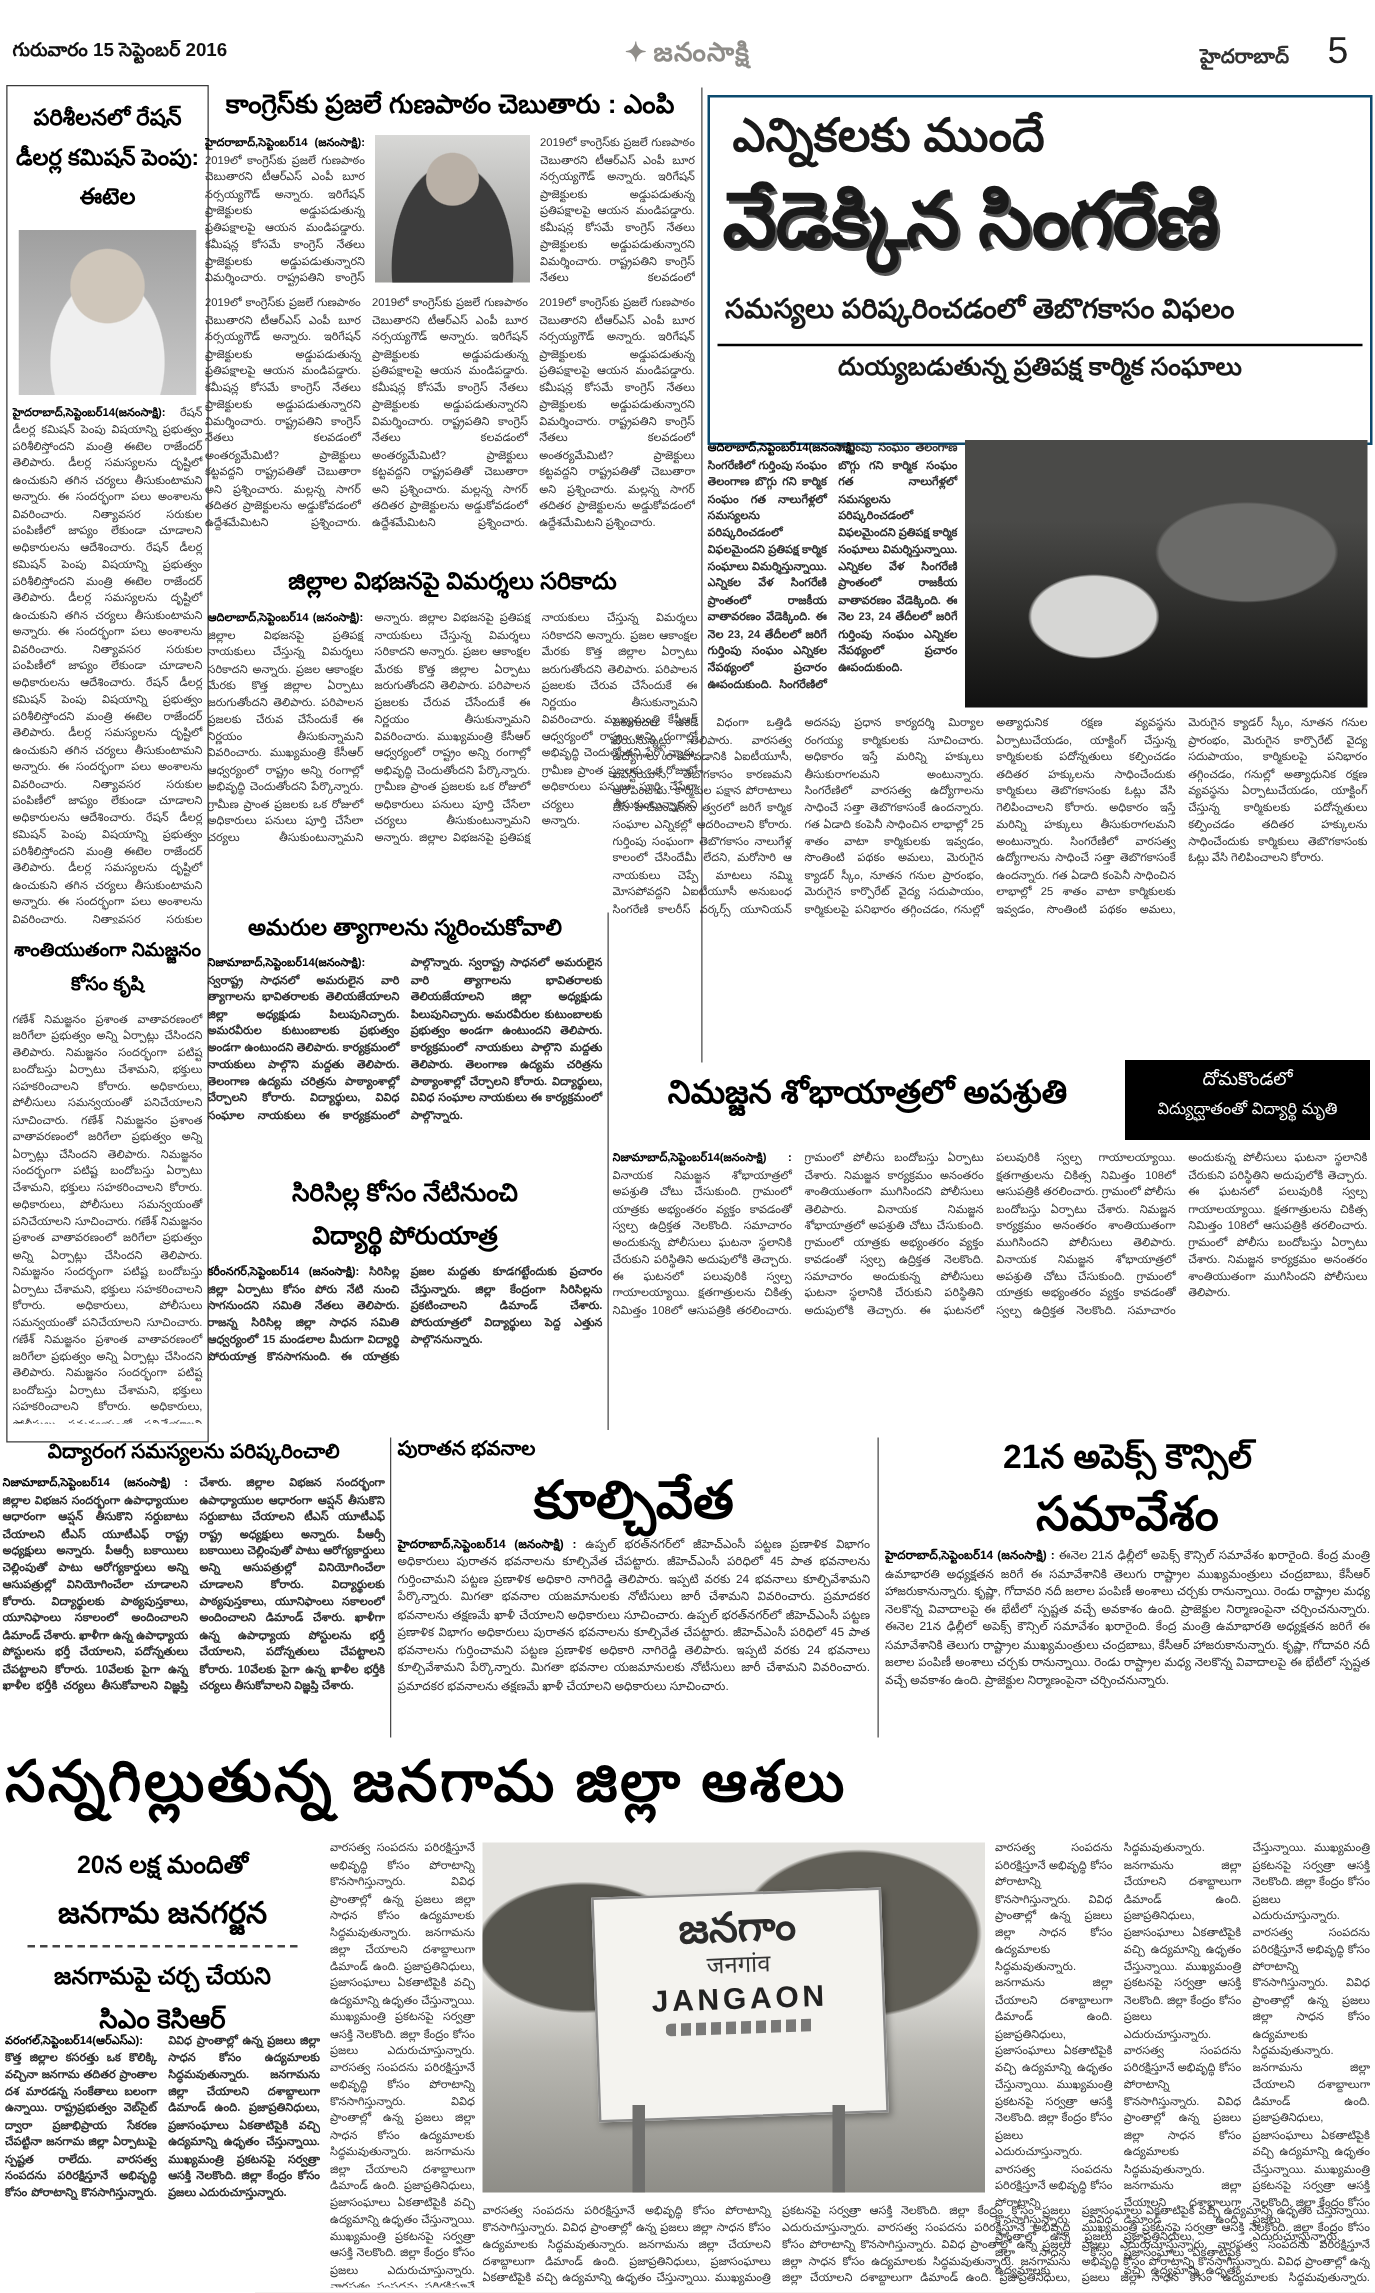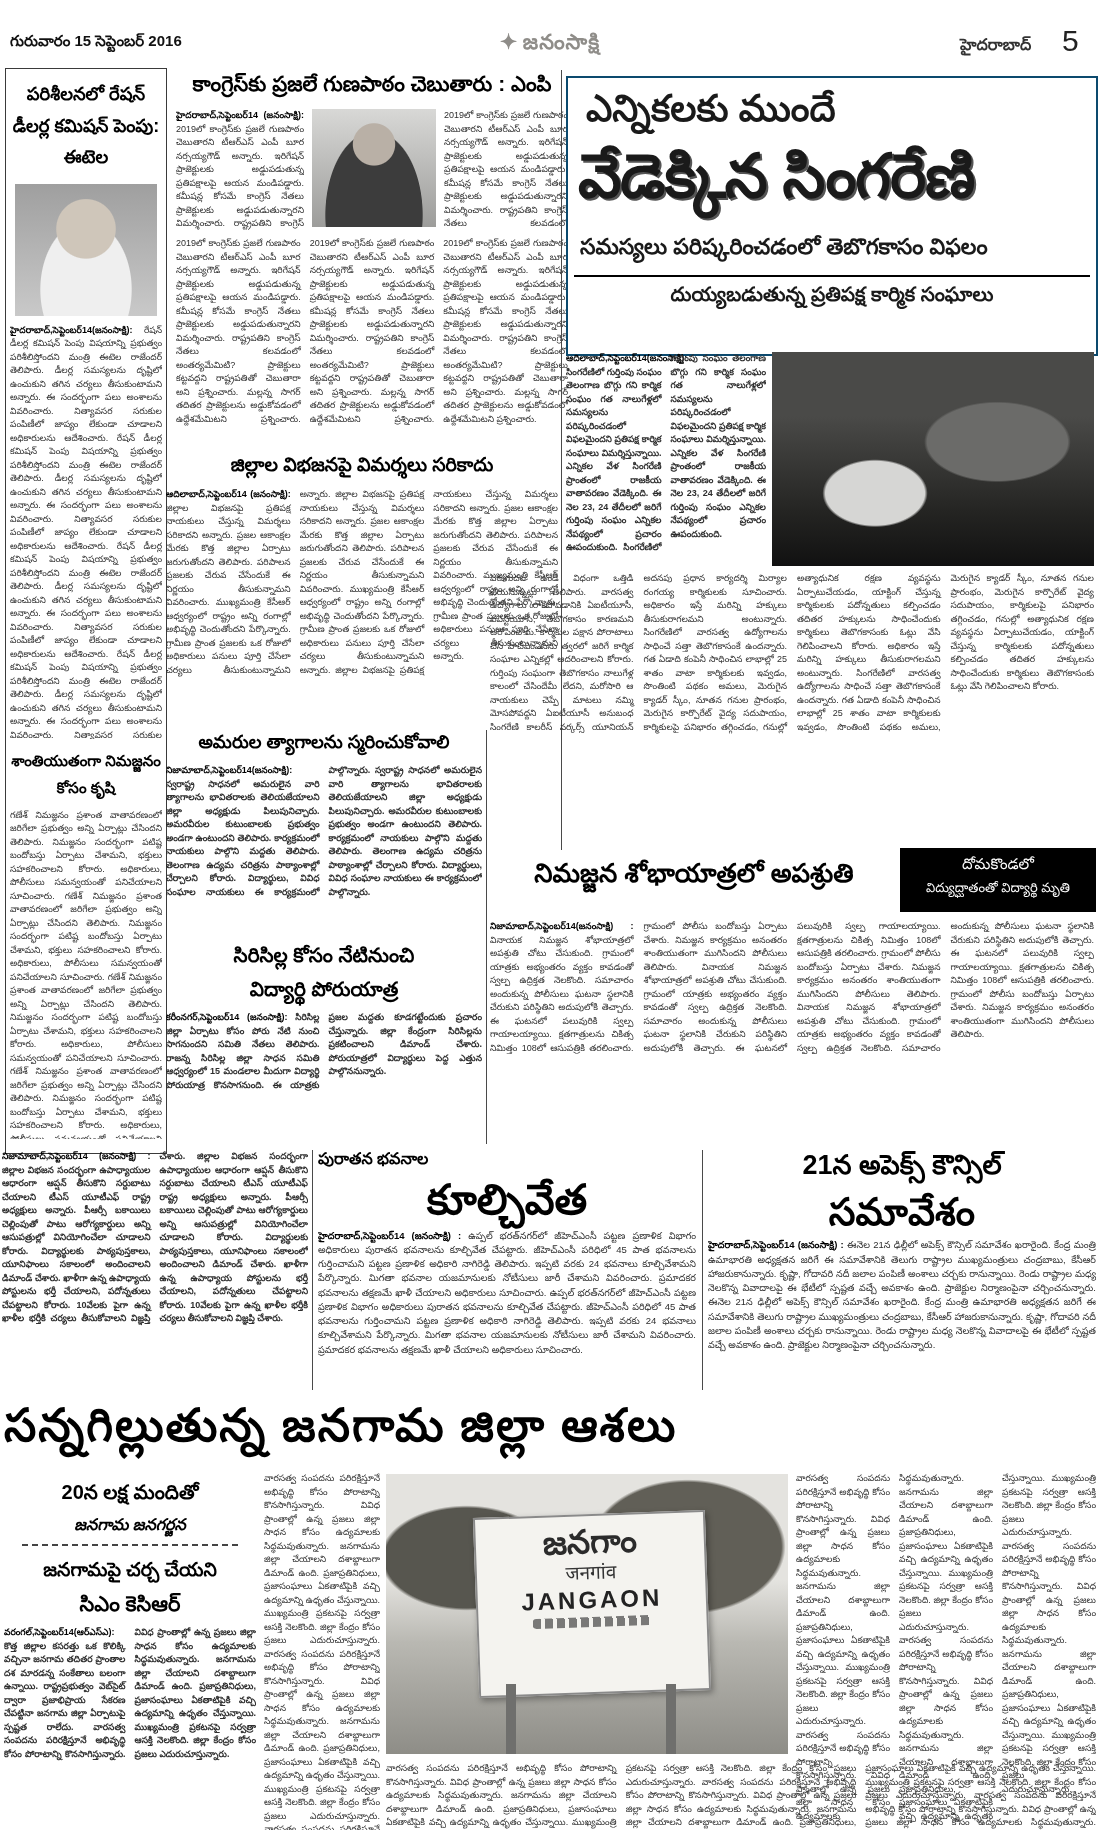--- a/index.html
+++ b/index.html
@@ -62,21 +62,21 @@
                     radial-gradient(ellipse at 50% 80%,#efefef 0 45%,rgba(0,0,0,0) 46%),
                     linear-gradient(180deg,#9f9f9f,#c9c9c9);"></div>
     <div class="bodytxt" style="height:415px;">
       <b>హైదరాబాద్,సెప్టెంబర్14(జనంసాక్షి):</b>
       <span>రేషన్ డీలర్ల కమిషన్ పెంపు విషయాన్ని ప్రభుత్వం పరిశీలిస్తోందని మంత్రి ఈటెల రాజేందర్ తెలిపారు. డీలర్ల సమస్యలను దృష్టిలో ఉంచుకుని తగిన చర్యలు తీసుకుంటామని అన్నారు. ఈ సందర్భంగా పలు అంశాలను వివరించారు. నిత్యావసర సరుకుల పంపిణీలో జాప్యం లేకుండా చూడాలని అధికారులను ఆదేశించారు. రేషన్ డీలర్ల కమిషన్ పెంపు విషయాన్ని ప్రభుత్వం పరిశీలిస్తోందని మంత్రి ఈటెల రాజేందర్ తెలిపారు. డీలర్ల సమస్యలను దృష్టిలో ఉంచుకుని తగిన చర్యలు తీసుకుంటామని అన్నారు. ఈ సందర్భంగా పలు అంశాలను వివరించారు. నిత్యావసర సరుకుల పంపిణీలో జాప్యం లేకుండా చూడాలని అధికారులను ఆదేశించారు. రేషన్ డీలర్ల కమిషన్ పెంపు విషయాన్ని ప్రభుత్వం పరిశీలిస్తోందని మంత్రి ఈటెల రాజేందర్ తెలిపారు. డీలర్ల సమస్యలను దృష్టిలో ఉంచుకుని తగిన చర్యలు తీసుకుంటామని అన్నారు. ఈ సందర్భంగా పలు అంశాలను వివరించారు. నిత్యావసర సరుకుల పంపిణీలో జాప్యం లేకుండా చూడాలని అధికారులను ఆదేశించారు. రేషన్ డీలర్ల కమిషన్ పెంపు విషయాన్ని ప్రభుత్వం పరిశీలిస్తోందని మంత్రి ఈటెల రాజేందర్ తెలిపారు. డీలర్ల సమస్యలను దృష్టిలో ఉంచుకుని తగిన చర్యలు తీసుకుంటామని అన్నారు. ఈ సందర్భంగా పలు అంశాలను వివరించారు. నిత్యావసర సరుకుల పంపిణీలో జాప్యం లేకుండా చూడాలని అధికారులను ఆదేశించారు.</span>
     </div>
     <div class="hl center" style="font-size:15px;line-height:1.8;padding:8px 0;">శాంతియుతంగా నిమజ్జనం కోసం కృషి</div>
     <div class="bodytxt" style="height:330px;">గణేశ్ నిమజ్జనం ప్రశాంత వాతావరణంలో జరిగేలా ప్రభుత్వం అన్ని ఏర్పాట్లు చేసిందని తెలిపారు. నిమజ్జనం సందర్భంగా పటిష్ట బందోబస్తు ఏర్పాటు చేశామని, భక్తులు సహకరించాలని కోరారు. అధికారులు, పోలీసులు సమన్వయంతో పనిచేయాలని సూచించారు. గణేశ్ నిమజ్జనం ప్రశాంత వాతావరణంలో జరిగేలా ప్రభుత్వం అన్ని ఏర్పాట్లు చేసిందని తెలిపారు. నిమజ్జనం సందర్భంగా పటిష్ట బందోబస్తు ఏర్పాటు చేశామని, భక్తులు సహకరించాలని కోరారు. అధికారులు, పోలీసులు సమన్వయంతో పనిచేయాలని సూచించారు. గణేశ్ నిమజ్జనం ప్రశాంత వాతావరణంలో జరిగేలా ప్రభుత్వం అన్ని ఏర్పాట్లు చేసిందని తెలిపారు. నిమజ్జనం సందర్భంగా పటిష్ట బందోబస్తు ఏర్పాటు చేశామని, భక్తులు సహకరించాలని కోరారు. అధికారులు, పోలీసులు సమన్వయంతో పనిచేయాలని సూచించారు. గణేశ్ నిమజ్జనం ప్రశాంత వాతావరణంలో జరిగేలా ప్రభుత్వం అన్ని ఏర్పాట్లు చేసిందని తెలిపారు. నిమజ్జనం సందర్భంగా పటిష్ట బందోబస్తు ఏర్పాటు చేశామని, భక్తులు సహకరించాలని కోరారు. అధికారులు, పోలీసులు సమన్వయంతో పనిచేయాలని సూచించారు.</div>
   </div>
 
-  <div class="abs" style="left:176px;top:72px;width:392px;height:372px;">
+  <div class="abs" style="left:164px;top:72px;width:392px;height:372px;">
     <div class="hl center" style="font-size:21px;">కాంగ్రెస్‌కు ప్రజలే గుణపాఠం చెబుతారు : ఎంపి</div>
     <div style="display:flex;gap:8px;margin-top:8px;">
       <div class="bodytxt" style="width:128px;height:122px;">
         <b>హైదరాబాద్,సెప్టెంబర్14 (జనంసాక్షి):</b>
         <span>2019లో కాంగ్రెస్‌కు ప్రజలే గుణపాఠం చెబుతారని టీఆర్ఎస్ ఎంపీ బూర నర్సయ్యగౌడ్ అన్నారు. ఇరిగేషన్ ప్రాజెక్టులకు అడ్డుపడుతున్న ప్రతిపక్షాలపై ఆయన మండిపడ్డారు. కమీషన్ల కోసమే కాంగ్రెస్ నేతలు ప్రాజెక్టులకు అడ్డుపడుతున్నారని విమర్శించారు. రాష్ట్రపతిని కాంగ్రెస్ నేతలు కలవడంలో అంతర్యమేమిటి? ప్రాజెక్టులు కట్టవద్దని రాష్ట్రపతితో చెబుతారా అని ప్రశ్నించారు. మల్లన్న సాగర్ తదితర ప్రాజెక్టులను అడ్డుకోవడంలో ఉద్దేశమేమిటని ప్రశ్నించారు.</span>
       </div>
       <div class="photo" style="width:124px;height:118px;
            background:radial-gradient(circle at 50% 30%,#b9b0a6 0 20%,rgba(0,0,0,0) 21%),
                       radial-gradient(ellipse at 50% 90%,#3c3c3c 0 55%,rgba(0,0,0,0) 56%),
                       linear-gradient(180deg,#d8d8d6,#9c9c9a);"></div>
@@ -141,20 +141,21 @@
   <div class="abs blackbox" style="left:900px;top:848px;width:196px;height:64px;">
     <div class="l1">దోమకొండలో</div>
     <div class="l2">విద్యుద్ఘాతంతో విద్యార్థి మృతి</div>
   </div>
   <div class="abs bodytxt cols4" style="left:490px;top:920px;width:604px;height:222px;">
     <b>నిజామాబాద్,సెప్టెంబర్14(జనంసాక్షి) :</b>
     <span>వినాయక నిమజ్జన శోభాయాత్రలో అపశ్రుతి చోటు చేసుకుంది. గ్రామంలో యాత్రకు అభ్యంతరం వ్యక్తం కావడంతో స్వల్ప ఉద్రిక్తత నెలకొంది. సమాచారం అందుకున్న పోలీసులు ఘటనా స్థలానికి చేరుకుని పరిస్థితిని అదుపులోకి తెచ్చారు. ఈ ఘటనలో పలువురికి స్వల్ప గాయాలయ్యాయి. క్షతగాత్రులను చికిత్స నిమిత్తం 108లో ఆసుపత్రికి తరలించారు. గ్రామంలో పోలీసు బందోబస్తు ఏర్పాటు చేశారు. నిమజ్జన కార్యక్రమం అనంతరం శాంతియుతంగా ముగిసిందని పోలీసులు తెలిపారు. వినాయక నిమజ్జన శోభాయాత్రలో అపశ్రుతి చోటు చేసుకుంది. గ్రామంలో యాత్రకు అభ్యంతరం వ్యక్తం కావడంతో స్వల్ప ఉద్రిక్తత నెలకొంది. సమాచారం అందుకున్న పోలీసులు ఘటనా స్థలానికి చేరుకుని పరిస్థితిని అదుపులోకి తెచ్చారు. ఈ ఘటనలో పలువురికి స్వల్ప గాయాలయ్యాయి. క్షతగాత్రులను చికిత్స నిమిత్తం 108లో ఆసుపత్రికి తరలించారు. గ్రామంలో పోలీసు బందోబస్తు ఏర్పాటు చేశారు. నిమజ్జన కార్యక్రమం అనంతరం శాంతియుతంగా ముగిసిందని పోలీసులు తెలిపారు. వినాయక నిమజ్జన శోభాయాత్రలో అపశ్రుతి చోటు చేసుకుంది. గ్రామంలో యాత్రకు అభ్యంతరం వ్యక్తం కావడంతో స్వల్ప ఉద్రిక్తత నెలకొంది. సమాచారం అందుకున్న పోలీసులు ఘటనా స్థలానికి చేరుకుని పరిస్థితిని అదుపులోకి తెచ్చారు. ఈ ఘటనలో పలువురికి స్వల్ప గాయాలయ్యాయి. క్షతగాత్రులను చికిత్స నిమిత్తం 108లో ఆసుపత్రికి తరలించారు. గ్రామంలో పోలీసు బందోబస్తు ఏర్పాటు చేశారు. నిమజ్జన కార్యక్రమం అనంతరం శాంతియుతంగా ముగిసిందని పోలీసులు తెలిపారు.</span>
   </div>
 
   <div class="abs" style="left:2px;top:1150px;width:306px;height:240px;">
+    <div class="hl center" style="font-size:16px;white-space:nowrap;overflow:hidden;padding:2px 0 6px;">విద్యారంగ సమస్యలను పరిష్కరించాలి</div>
     <div class="bodytxt cols2" style="height:206px;">
       <b>నిజామాబాద్,సెప్టెంబర్14 (జనంసాక్షి) :</b>
       <span>జిల్లాల విభజన సందర్భంగా ఉపాధ్యాయుల ఆధారంగా ఆప్షన్ తీసుకొని సర్దుబాటు చేయాలని టీఎస్ యూటీఎఫ్ రాష్ట్ర అధ్యక్షులు అన్నారు. పీఆర్సీ బకాయిలు చెల్లింపుతో పాటు ఆరోగ్యకార్డులు అన్ని ఆసుపత్రుల్లో వినియోగించేలా చూడాలని కోరారు. విద్యార్థులకు పాఠ్యపుస్తకాలు, యూనిఫాంలు సకాలంలో అందించాలని డిమాండ్ చేశారు. ఖాళీగా ఉన్న ఉపాధ్యాయ పోస్టులను భర్తీ చేయాలని, పదోన్నతులు చేపట్టాలని కోరారు. 10వేలకు పైగా ఉన్న ఖాళీల భర్తీకి చర్యలు తీసుకోవాలని విజ్ఞప్తి చేశారు. జిల్లాల విభజన సందర్భంగా ఉపాధ్యాయుల ఆధారంగా ఆప్షన్ తీసుకొని సర్దుబాటు చేయాలని టీఎస్ యూటీఎఫ్ రాష్ట్ర అధ్యక్షులు అన్నారు. పీఆర్సీ బకాయిలు చెల్లింపుతో పాటు ఆరోగ్యకార్డులు అన్ని ఆసుపత్రుల్లో వినియోగించేలా చూడాలని కోరారు. విద్యార్థులకు పాఠ్యపుస్తకాలు, యూనిఫాంలు సకాలంలో అందించాలని డిమాండ్ చేశారు. ఖాళీగా ఉన్న ఉపాధ్యాయ పోస్టులను భర్తీ చేయాలని, పదోన్నతులు చేపట్టాలని కోరారు. 10వేలకు పైగా ఉన్న ఖాళీల భర్తీకి చర్యలు తీసుకోవాలని విజ్ఞప్తి చేశారు.</span>
     </div>
   </div>
 
   <div class="abs" style="left:318px;top:1150px;width:378px;height:240px;">
     <div class="hl" style="font-size:16px;">పురాతన భవనాల</div>
     <div class="hl center" style="font-size:42px;font-weight:800;line-height:1.35;">కూల్చివేత</div>
     <div class="bodytxt" style="height:132px;font-size:9.5px;">
@@ -169,21 +170,21 @@
     <div class="bodytxt" style="height:118px;font-size:9.5px;">
       <b>హైదరాబాద్,సెప్టెంబర్14 (జనంసాక్షి) :</b>
       <span>ఈనెల 21న ఢిల్లీలో అపెక్స్ కౌన్సిల్ సమావేశం ఖరారైంది. కేంద్ర మంత్రి ఉమాభారతి అధ్యక్షతన జరిగే ఈ సమావేశానికి తెలుగు రాష్ట్రాల ముఖ్యమంత్రులు చంద్రబాబు, కేసీఆర్ హాజరుకానున్నారు. కృష్ణా, గోదావరి నదీ జలాల పంపిణీ అంశాలు చర్చకు రానున్నాయి. రెండు రాష్ట్రాల మధ్య నెలకొన్న వివాదాలపై ఈ భేటీలో స్పష్టత వచ్చే అవకాశం ఉంది. ప్రాజెక్టుల నిర్మాణంపైనా చర్చించనున్నారు. ఈనెల 21న ఢిల్లీలో అపెక్స్ కౌన్సిల్ సమావేశం ఖరారైంది. కేంద్ర మంత్రి ఉమాభారతి అధ్యక్షతన జరిగే ఈ సమావేశానికి తెలుగు రాష్ట్రాల ముఖ్యమంత్రులు చంద్రబాబు, కేసీఆర్ హాజరుకానున్నారు. కృష్ణా, గోదావరి నదీ జలాల పంపిణీ అంశాలు చర్చకు రానున్నాయి. రెండు రాష్ట్రాల మధ్య నెలకొన్న వివాదాలపై ఈ భేటీలో స్పష్టత వచ్చే అవకాశం ఉంది. ప్రాజెక్టుల నిర్మాణంపైనా చర్చించనున్నారు.</span>
     </div>
   </div>
 
   <div class="abs hl" style="left:4px;top:1398px;width:1092px;font-size:46px;font-weight:900;letter-spacing:2px;white-space:nowrap;overflow:hidden;">సన్నగిల్లుతున్న జనగామ జిల్లా ఆశలు</div>
 
   <div class="abs center" style="left:4px;top:1472px;width:252px;">
     <div class="hl" style="font-size:20px;line-height:2;">20న లక్ష మందితో</div>
-    <div class="hl" style="font-size:16px;line-height:1.6;font-style:italic;">జనగామ జనగర్జన</div>
+    <div class="hl" style="font-size:24px;line-height:1.6;">జనగామ జనగర్జన</div>
     <div class="dash"></div>
     <div class="hl" style="font-size:19px;line-height:1.9;">జనగామపై చర్చ చేయని</div>
     <div class="hl" style="font-size:21px;line-height:1.5;">సిఎం కెసిఆర్</div>
   </div>
 
   <div class="abs bodytxt cols2" style="left:4px;top:1626px;width:252px;height:204px;">
     <b>వరంగల్,సెప్టెంబర్14(ఆర్ఎస్ఎ):</b>
     <span>కొత్త జిల్లాల కసరత్తు ఒక కొలిక్కి వచ్చినా జనగామ తదితర ప్రాంతాల దశ మారడన్న సంకేతాలు బలంగా ఉన్నాయి. రాష్ట్రప్రభుత్వం వెబ్‌సైట్ ద్వారా ప్రజాభిప్రాయ సేకరణ చేపట్టినా జనగామ జిల్లా ఏర్పాటుపై స్పష్టత రాలేదు.</span>
     <span>వారసత్వ సంపదను పరిరక్షిస్తూనే అభివృద్ధి కోసం పోరాటాన్ని కొనసాగిస్తున్నారు. వివిధ ప్రాంతాల్లో ఉన్న ప్రజలు జిల్లా సాధన కోసం ఉద్యమాలకు సిద్ధమవుతున్నారు. జనగామను జిల్లా చేయాలని దశాబ్దాలుగా డిమాండ్ ఉంది. ప్రజాప్రతినిధులు, ప్రజాసంఘాలు ఏకతాటిపైకి వచ్చి ఉద్యమాన్ని ఉధృతం చేస్తున్నాయి. ముఖ్యమంత్రి ప్రకటనపై సర్వత్రా ఆసక్తి నెలకొంది. జిల్లా కేంద్రం కోసం ప్రజలు ఎదురుచూస్తున్నారు.</span>
   </div>

